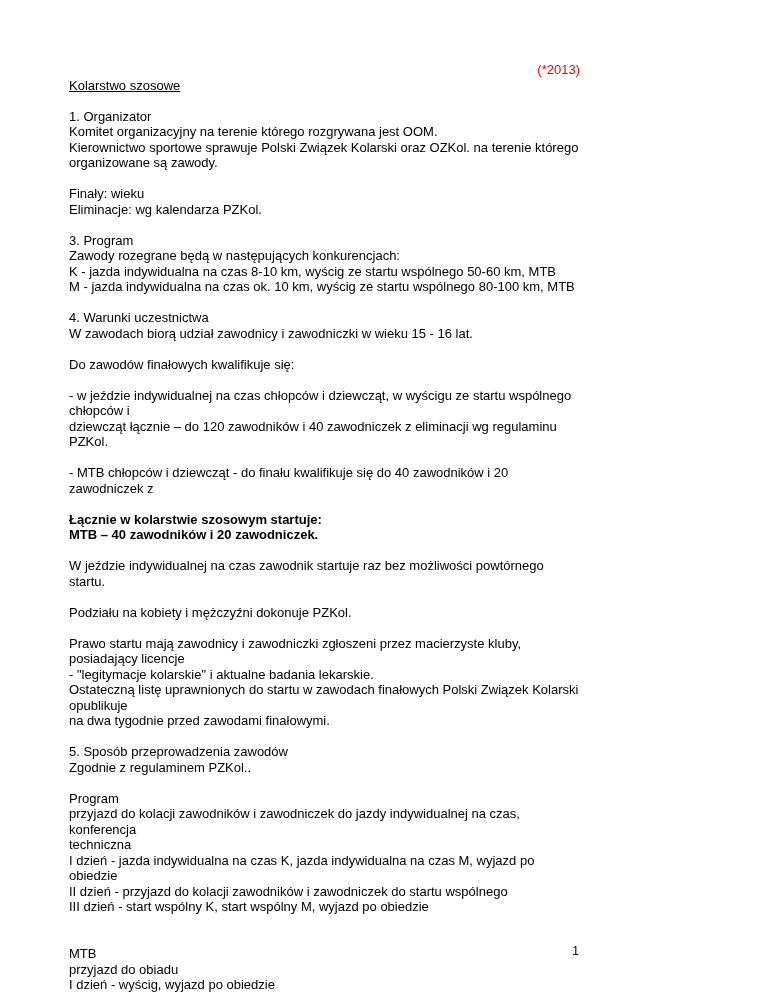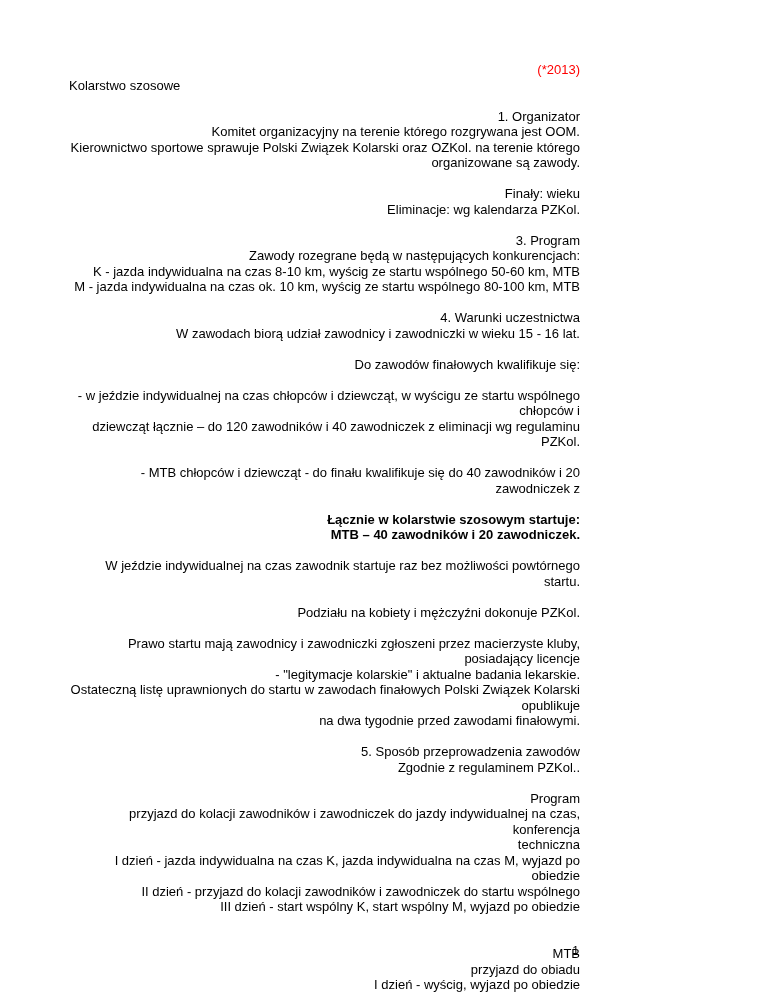--- a/index.html
+++ b/index.html
@@ -21,24 +21,25 @@
   }
   .page p { margin: 0; white-space: pre-wrap; }
   .annotation {
     color: #ff0000;
     text-align: right;
     margin: 0 0 2px 0;
   }
   .doc-title {
     font-size: 13px;
     font-weight: normal;
+    text-decoration: underline;
     margin: 0 0 15.5px 0;
     line-height: 15.5px;
   }
-  .block { margin-bottom: 15.5px; text-align: right; }
+  .block { margin-bottom: 15.5px; }
   .block.gap-2 { margin-bottom: 31.5px; }
   .indent { margin-left: 36px; }
   .bold { font-weight: bold; }
   .page-number {
     position: absolute;
     top: 944px;
     right: 69px;
     font-size: 12px;
     line-height: 14px;
   }

